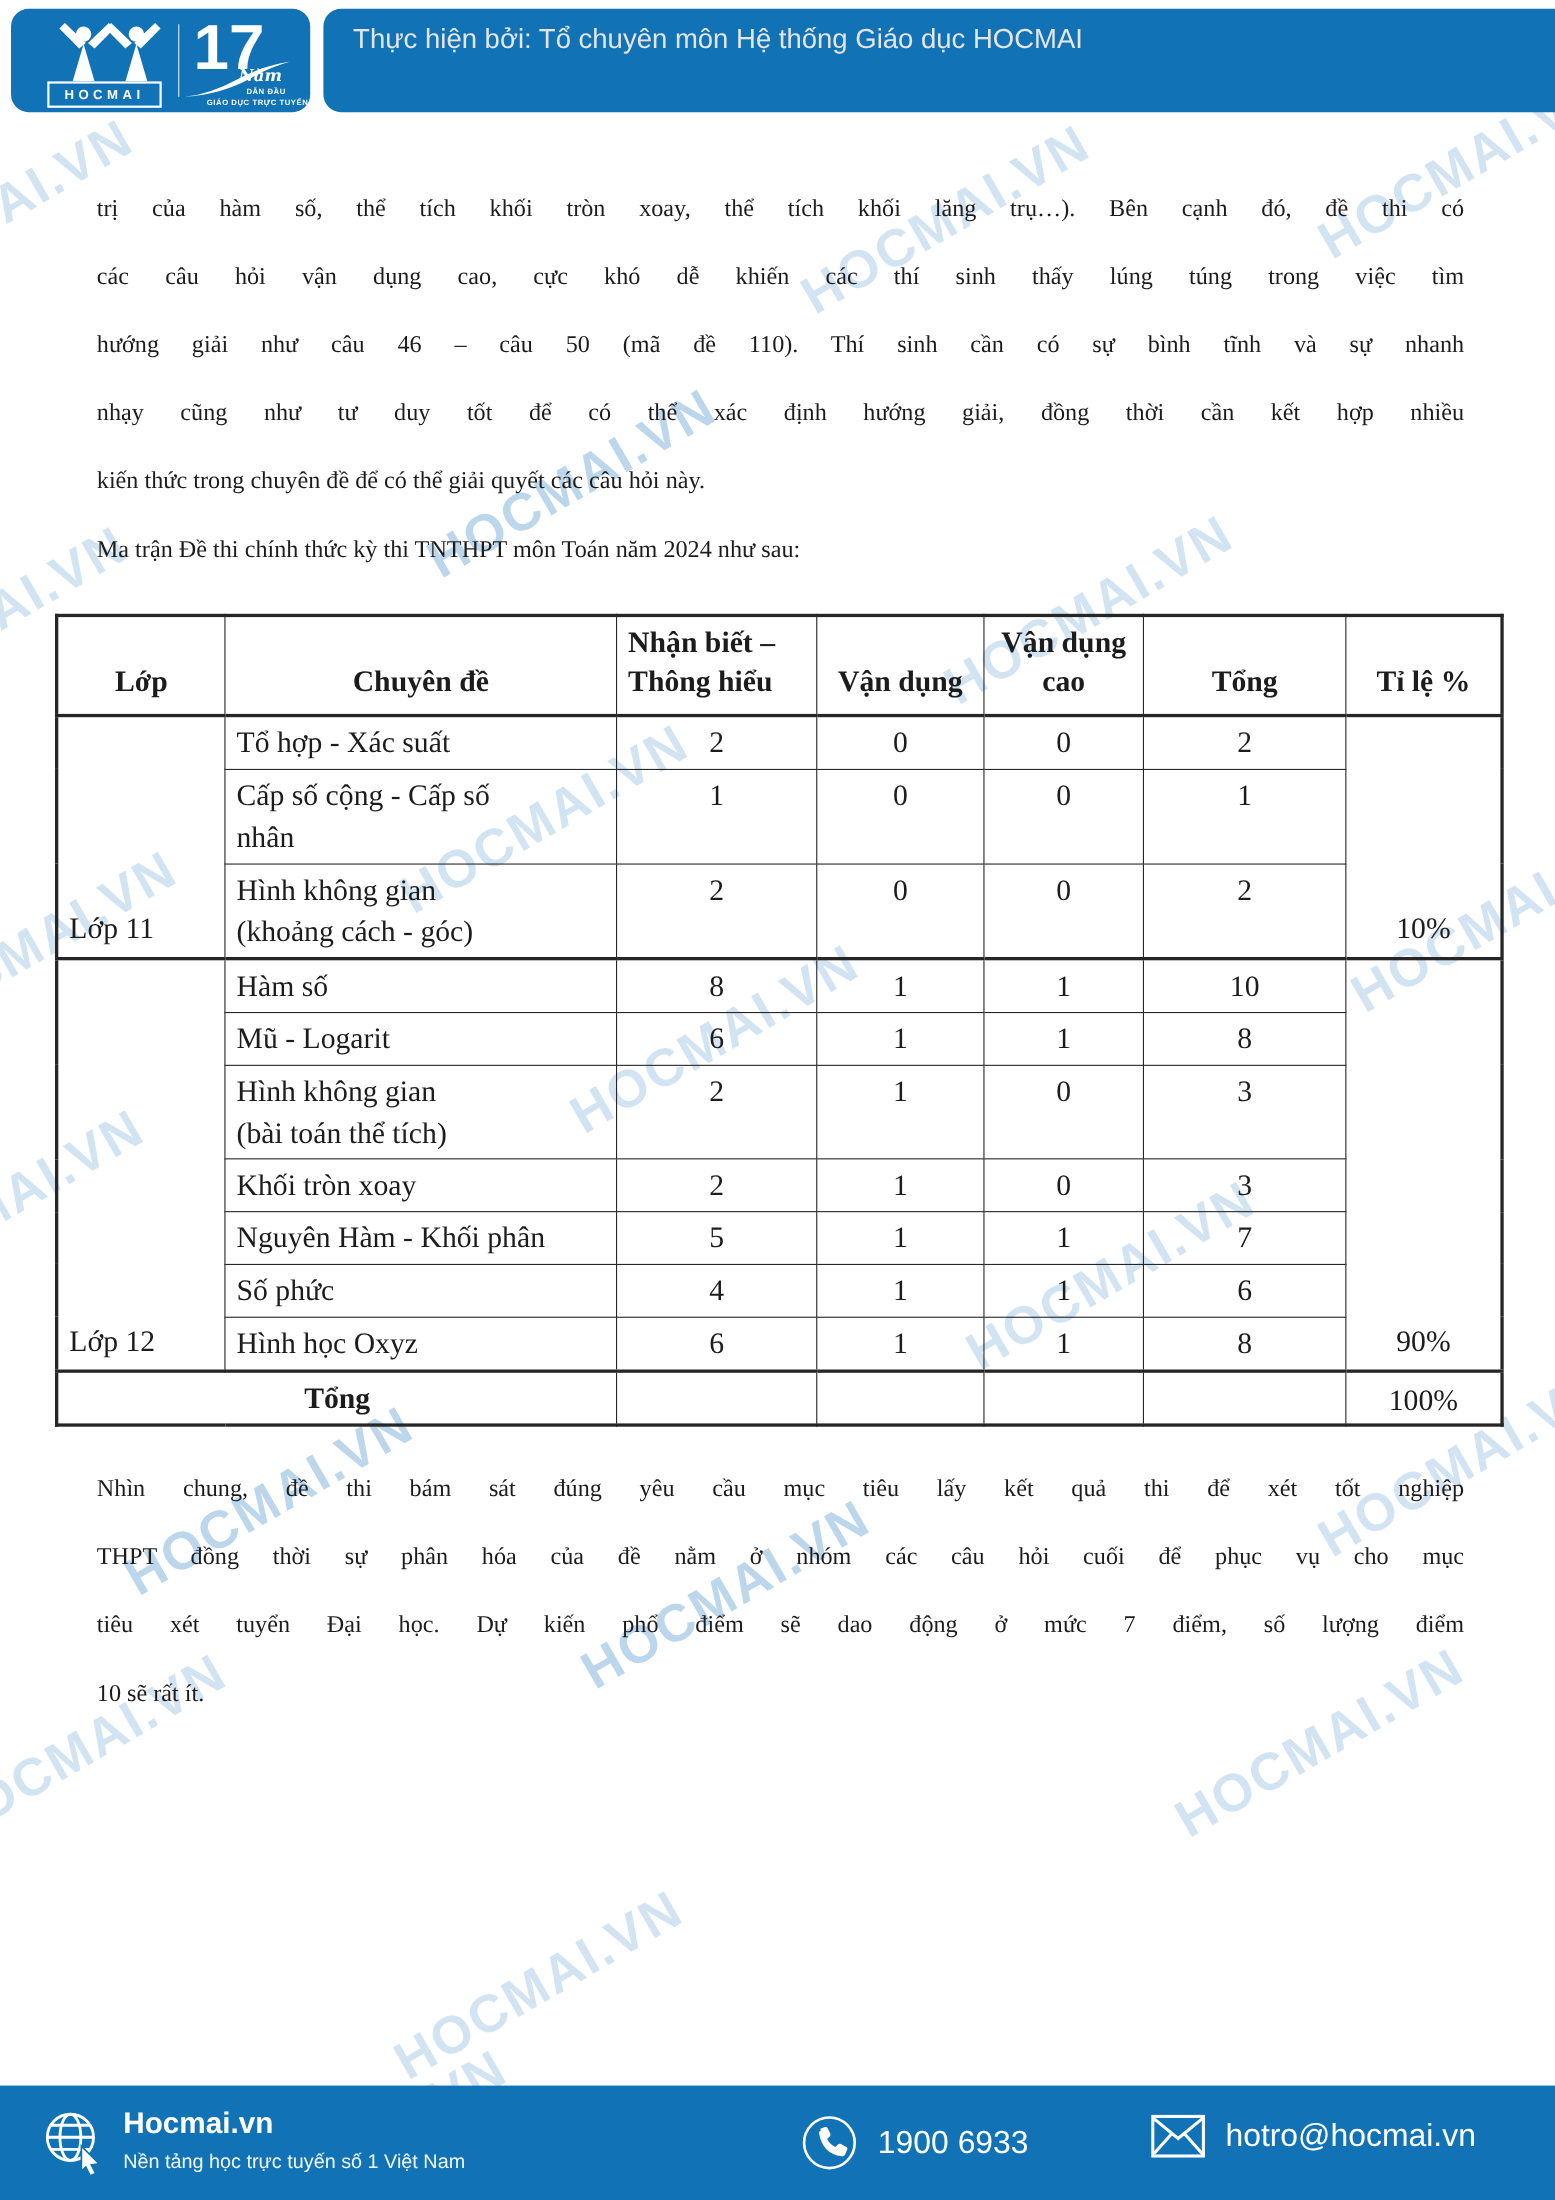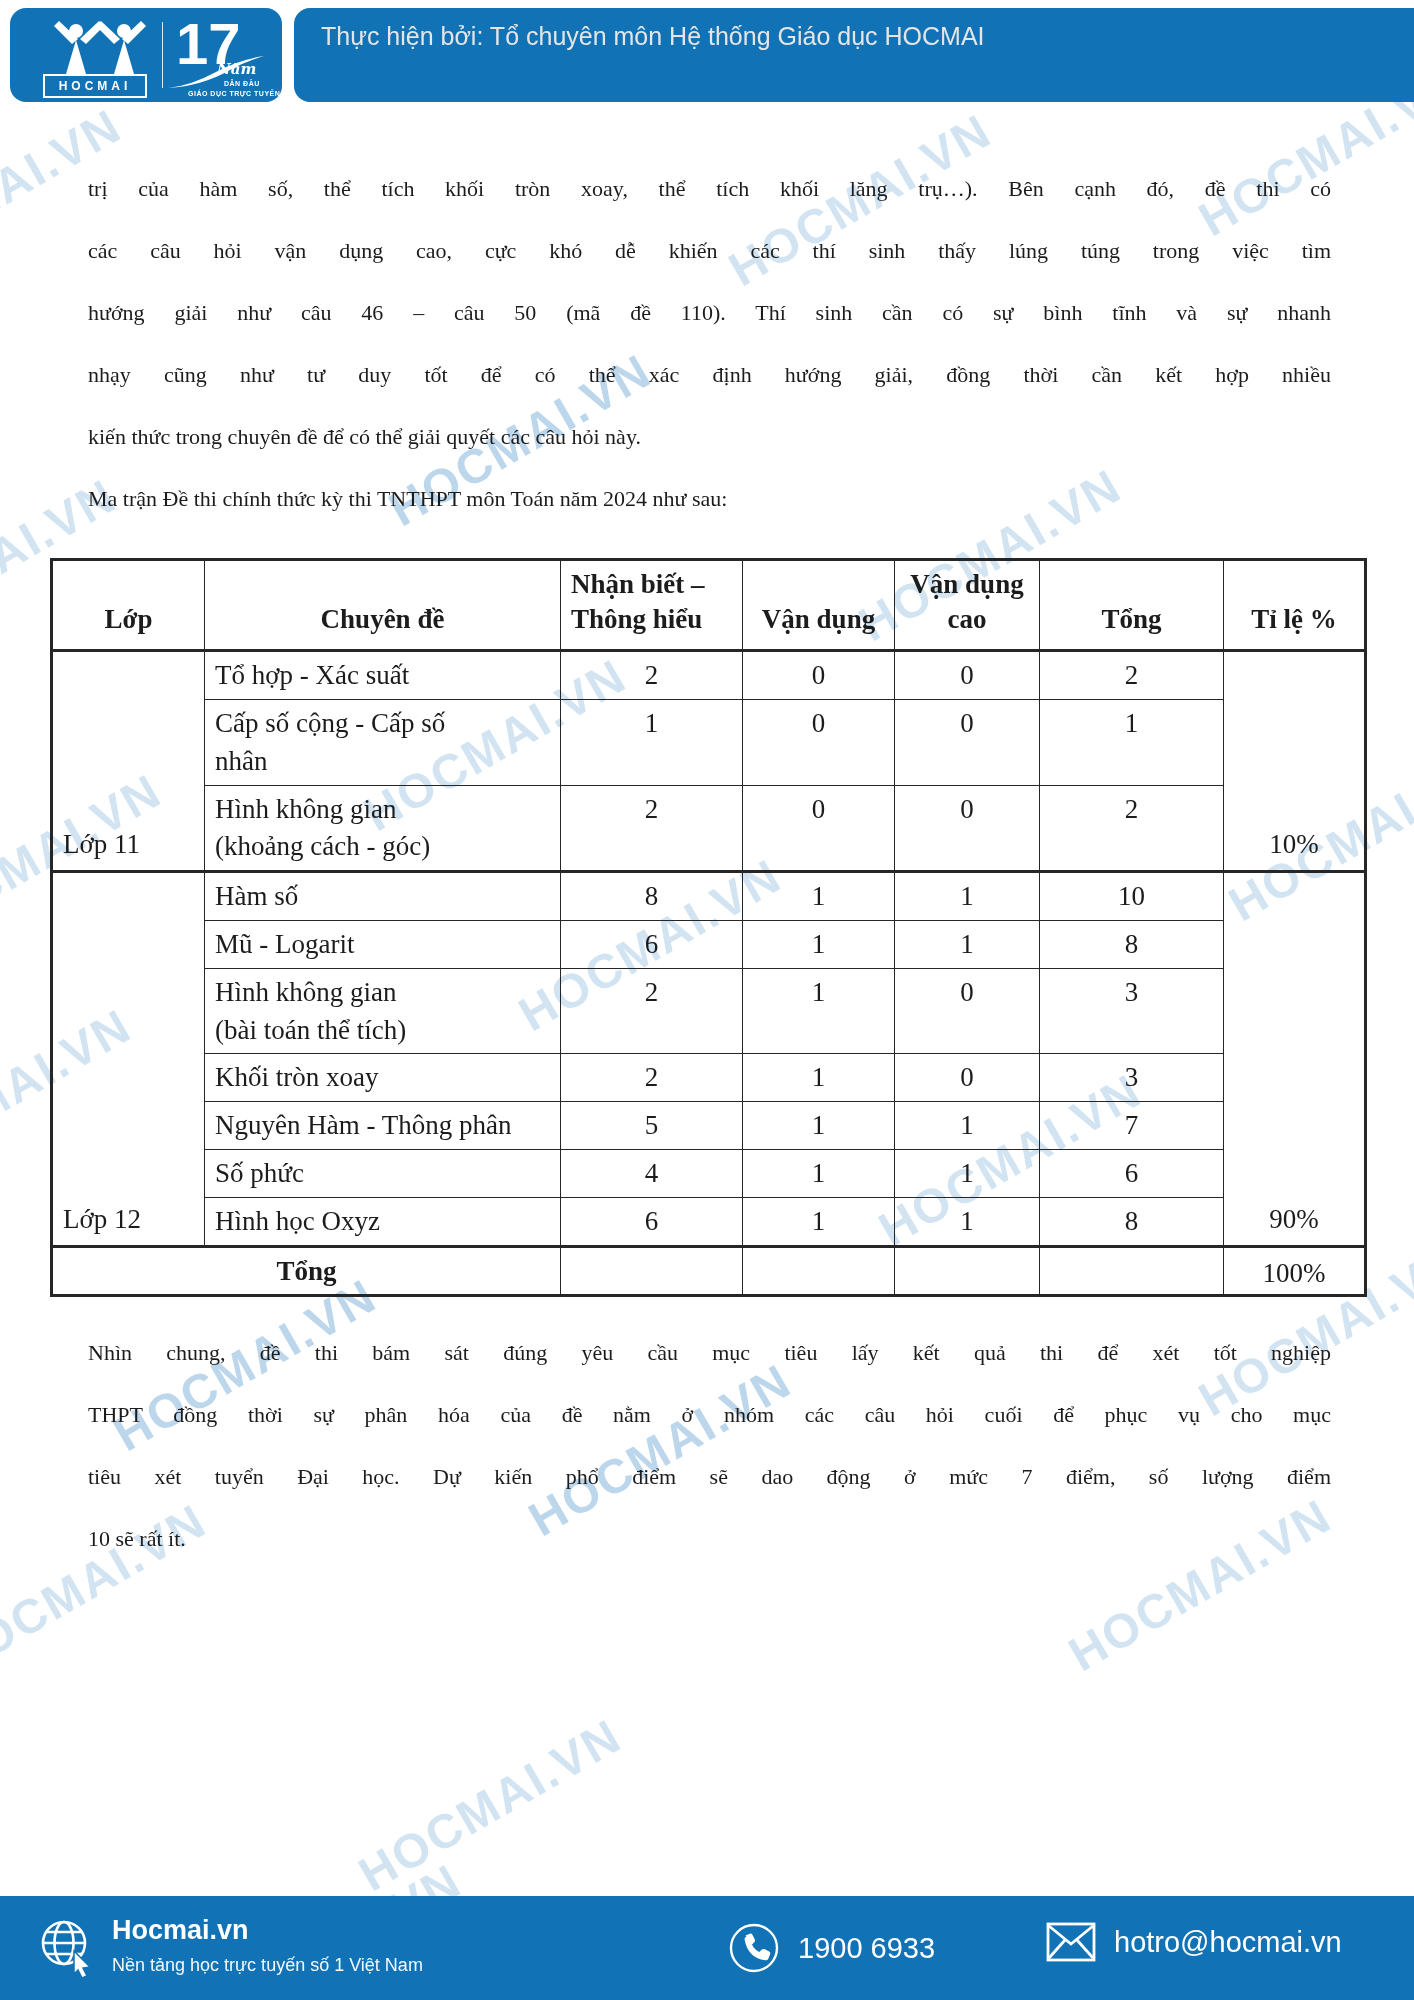--- a/index.html
+++ b/index.html
@@ -223,21 +223,21 @@
     <td class="num">3</td>
   </tr>
   <tr style="height:44px">
     <td class="topic">Khối tròn xoay</td>
     <td class="num">2</td>
     <td class="num">1</td>
     <td class="num">0</td>
     <td class="num">3</td>
   </tr>
   <tr style="height:42px">
-    <td class="topic">Nguyên Hàm - Thông phân</td>
+    <td class="topic">Nguyên Hàm - Khối phân</td>
     <td class="num">5</td>
     <td class="num">1</td>
     <td class="num">1</td>
     <td class="num">7</td>
   </tr>
   <tr style="height:42px">
     <td class="topic">Số phức</td>
     <td class="num">4</td>
     <td class="num">1</td>
     <td class="num">1</td>

